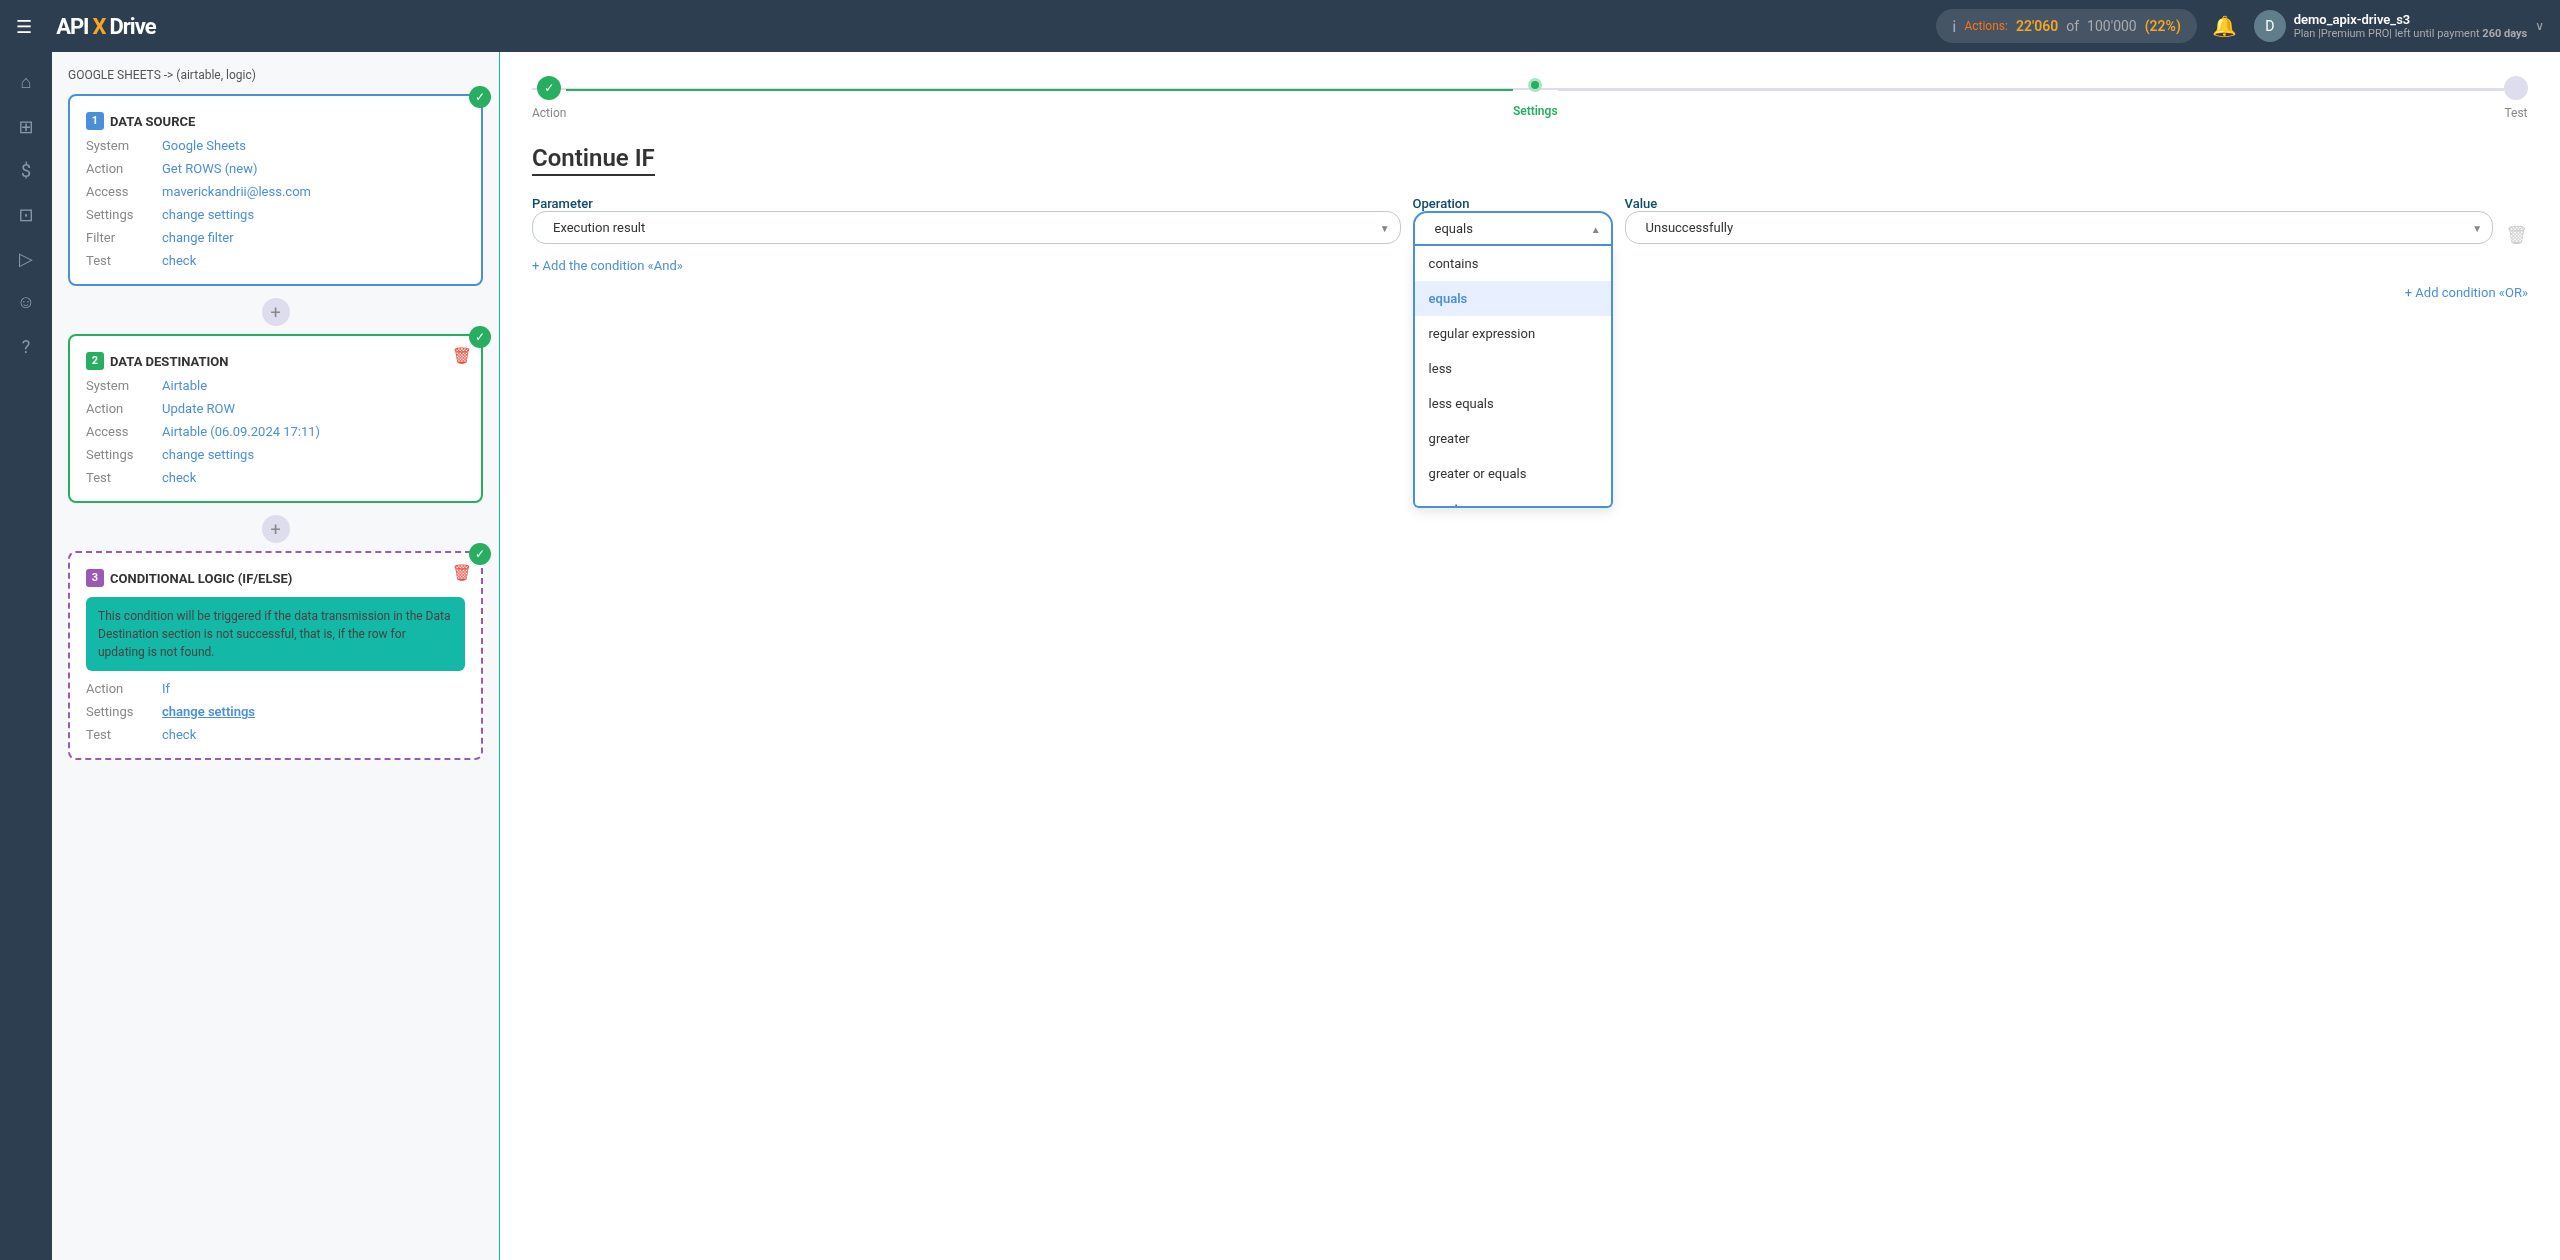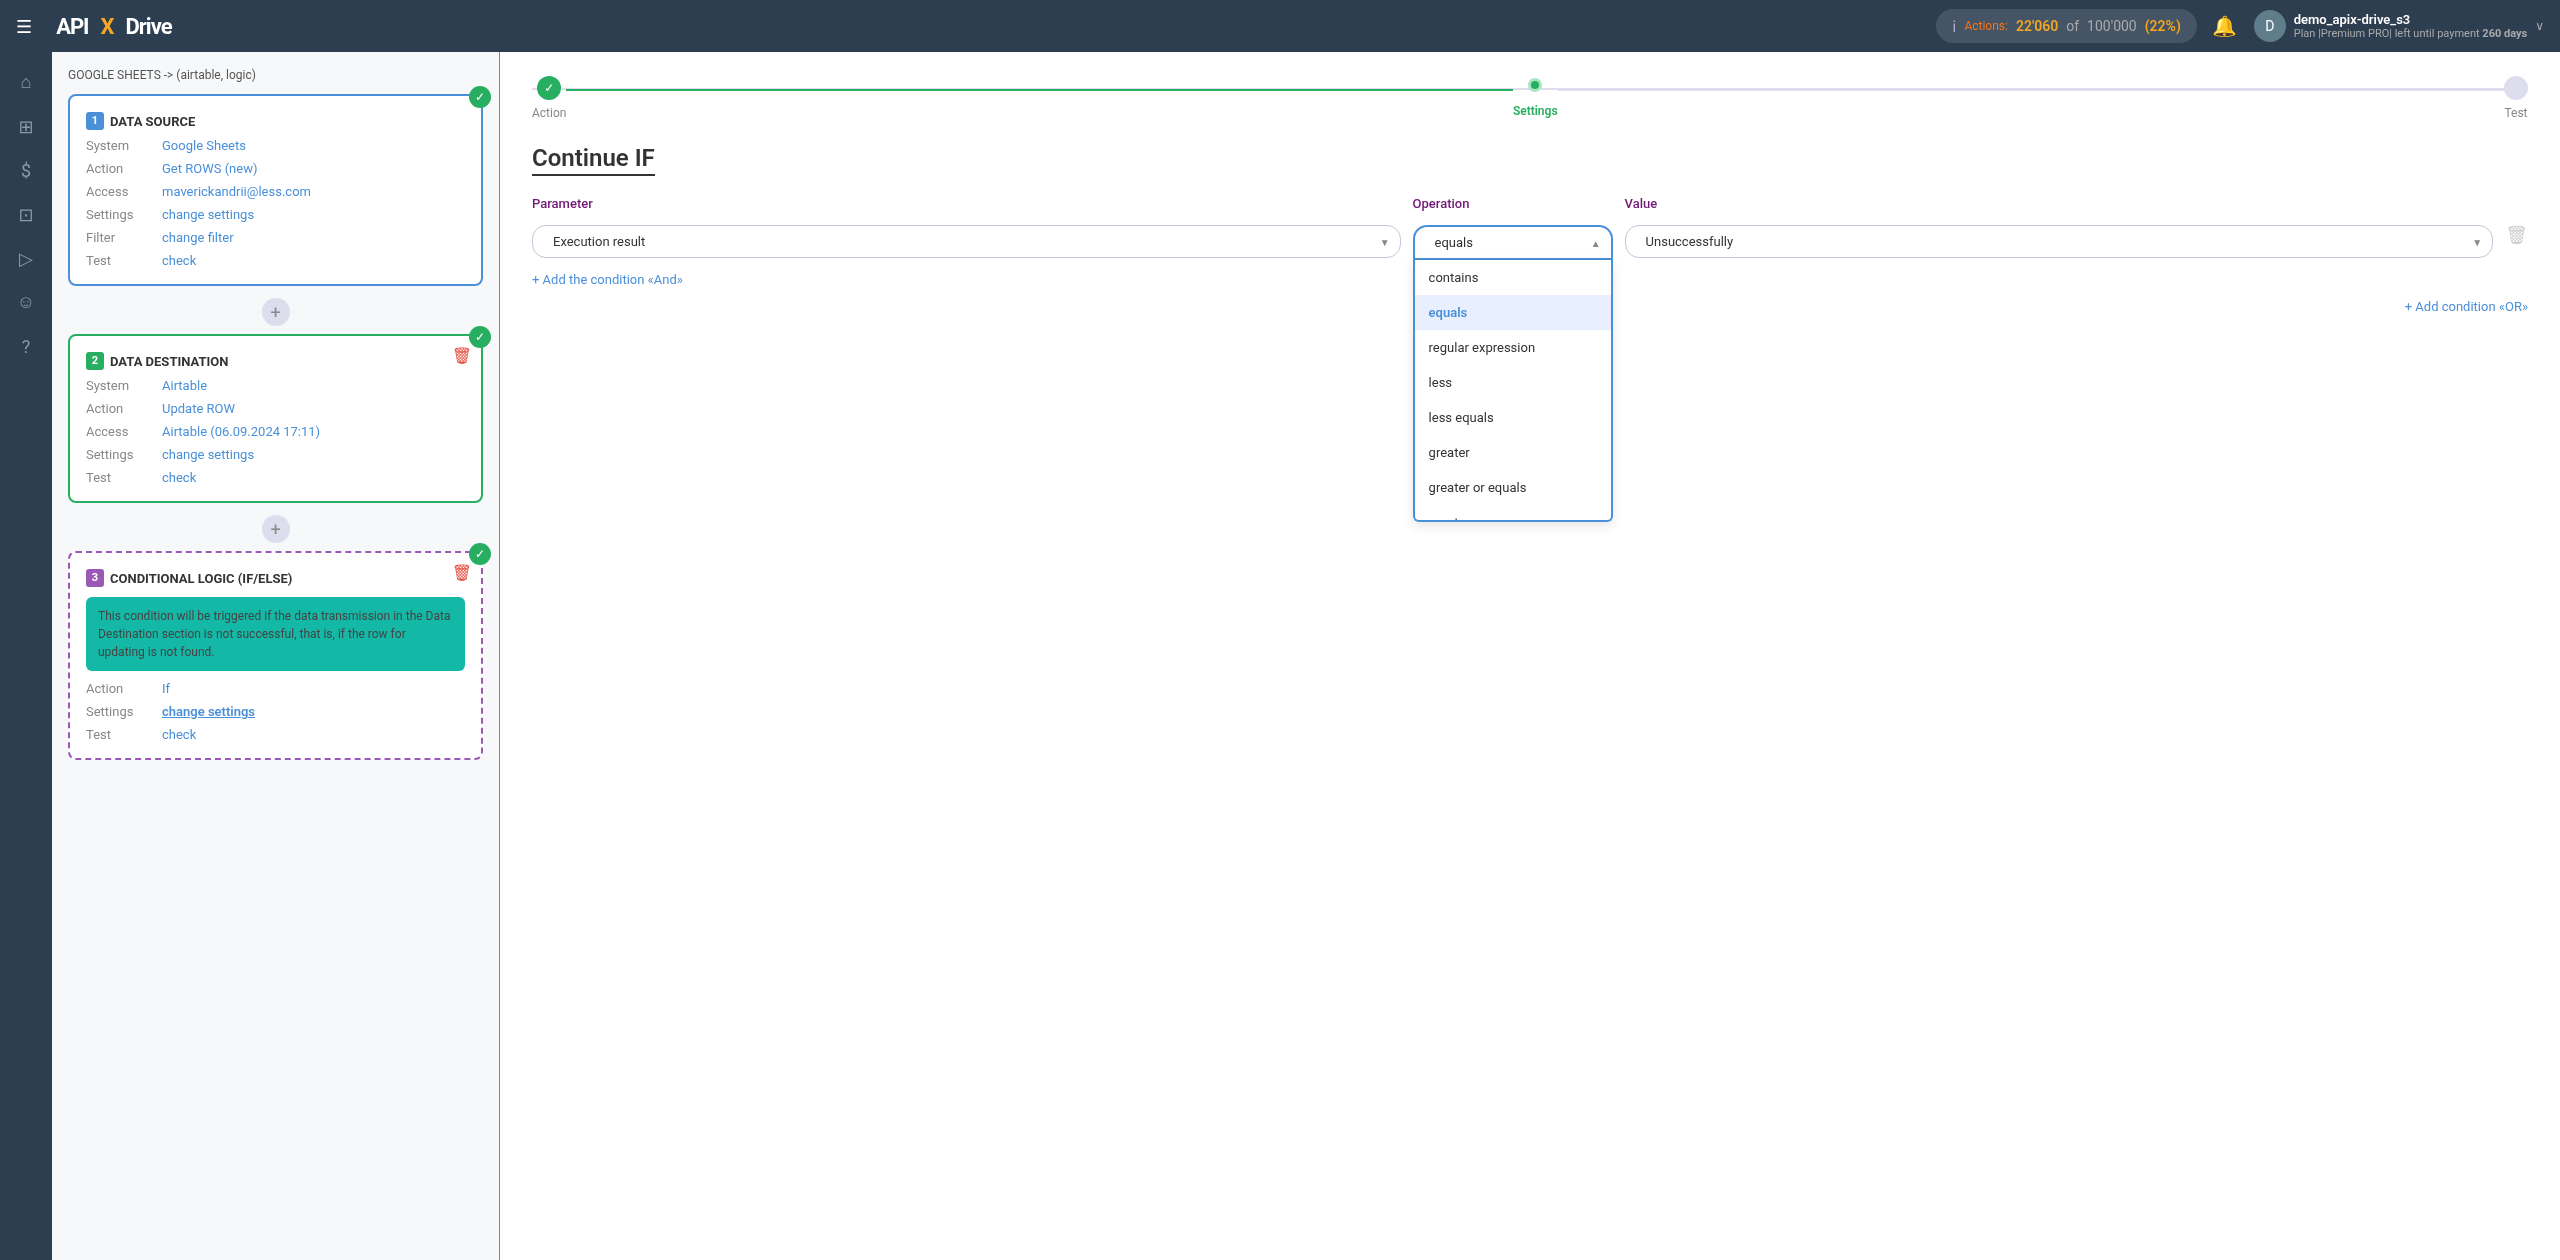--- a/index.html
+++ b/index.html
@@ -1,20 +1,20 @@
 <!DOCTYPE html>
 <html><head>
   <meta charset="utf-8">
   <style>
     * { box-sizing: border-box; margin: 0; padding: 0; }
     body { font-family: -apple-system, BlinkMacSystemFont, 'Segoe UI', Roboto, sans-serif; background: #f0f2f5; display: flex; flex-direction: column; height: 100vh; overflow: hidden; font-size: 14px; }
 
     
     .header { background: #2c3e50; display: flex; align-items: center; padding: 0 16px; height: 52px; flex-shrink: 0; gap: 16px; }
-    .header-logo { display: flex; align-items: center; gap: 12px; }
+    .header-logo { display: flex; align-items: center; gap: 4px; }
     .logo-text { color: white; font-size: 22px; font-weight: 700; letter-spacing: -1px; }
     .logo-x { color: #f5a623; }
     .hamburger { color: white; font-size: 18px; cursor: pointer; margin-right: 8px; }
     .header-actions-info { background: rgba(255,255,255,0.12); border-radius: 24px; display: flex; align-items: center; gap: 8px; padding: 6px 16px; margin-left: auto; }
     .info-icon { color: #aac; font-size: 16px; }
     .actions-count { color: #f5a623; font-weight: 600; }
     .actions-total { color: #aaa; }
     .bell-btn { color: #ccc; font-size: 20px; cursor: pointer; position: relative; }
     .user-section { display: flex; align-items: center; gap: 8px; }
     .user-avatar { width: 32px; height: 32px; border-radius: 50%; background: #607d8b; display: flex; align-items: center; justify-content: center; color: white; font-size: 14px; }
@@ -67,21 +67,21 @@
     .step-circle-done { background: #27ae60; color: white; }
     .step-circle-active { width: 14px; height: 14px; background: #27ae60; border: 3px solid #a8e6c0; border-radius: 50%; }
     .step-label { font-size: 12px; color: #888; }
     .step-label-active { color: #27ae60; font-weight: 600; }
 
     
     .continue-if-title { font-size: 24px; font-weight: 600; color: #333; margin-bottom: 20px; border-bottom: 2px solid #333; display: inline-block; padding-bottom: 2px; }
 
     
     .condition-row { display: flex; align-items: flex-start; gap: 12px; margin-bottom: 12px; }
-    .condition-label { font-size: 13px; color: #701a75; margin-bottom: 14px; font-weight: 500; }
+    .condition-label { font-size: 13px; color: #0c4a6e; margin-bottom: 0; font-weight: 500; }
 
     .param-col { flex: 1; }
     .op-col { flex: 0 0 200px; position: relative; }
     .val-col { flex: 1; }
 
     .select-box { border: 1px solid #c0c8d8; border-radius: 14px; padding: 8px 36px 8px 20px; font-size: 13px; color: #333; background: white; appearance: none; cursor: pointer; width: 100%; position: relative; display: flex; align-items: flex-start; justify-content: space-between; }
     .select-box-open { border: 2px solid #4a90d9; border-bottom-left-radius: 0; border-bottom-right-radius: 0; }
     .select-chevron { color: #888; font-size: 10px; position: absolute; right: 10px; top: 50%; transform: translateY(-50%); }
 
     

